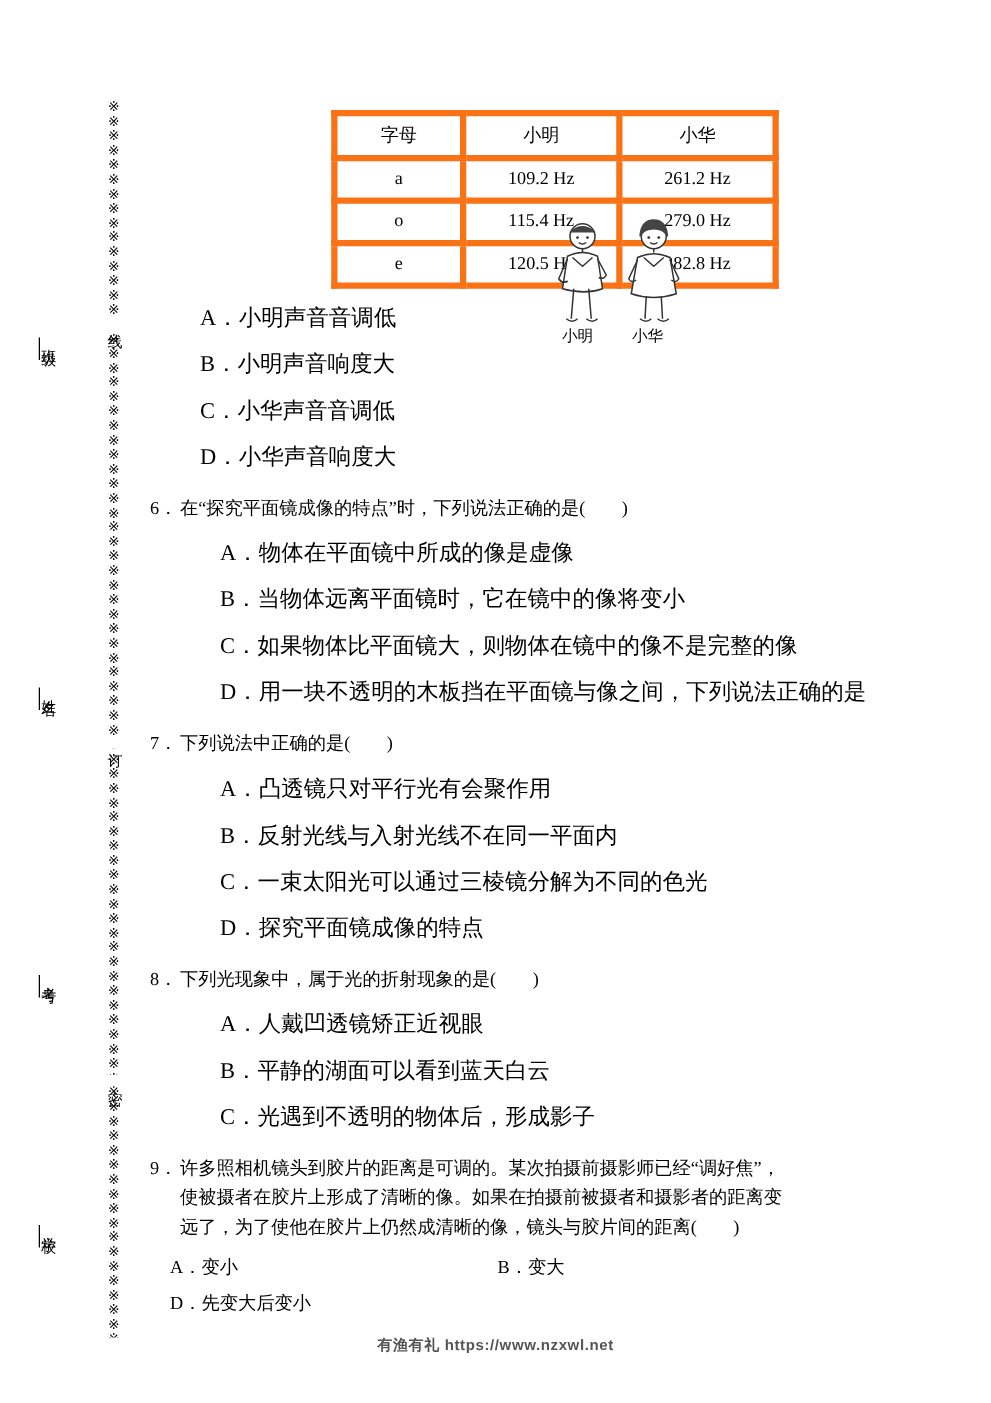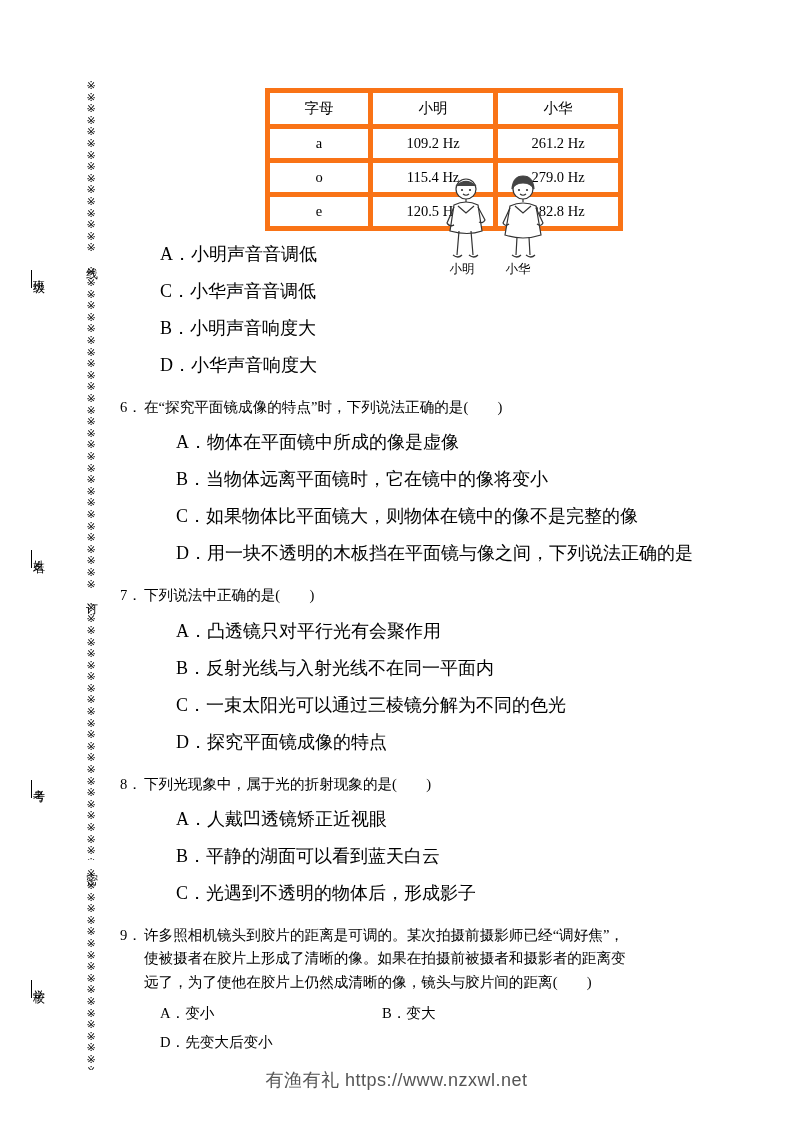--- a/index.html
+++ b/index.html
@@ -117,23 +117,24 @@
   }
   .q .qnum {
     position: absolute;
     left: 0;
     top: 0;
   }
   .q .qbody { display: block; }
   .q .cont { display: block; text-indent: 0; }
 
   .two-col {
-    margin: 10px 0 0 40px;
+    margin: 10px 0 0 16px;
     font-size: 14.6px;
     display: flex;
+    gap: 40px;
   }
   .two-col .c1 { width: 222px; }
   .two-col .c2 { width: 240px; }
 
   
   .figure {
     position: absolute;
     left: 440px;
     top: 175px;
     width: 115px;
@@ -150,24 +151,25 @@
   .kid-caption.left { left: 2px; }
   .kid-caption.right { left: 58px; }
 
   
   .footer {
     position: absolute;
     left: 0;
     top: 1068px;
     width: 793px;
     text-align: center;
-    font-size: 18px;
+    font-size: 12px;
     color: #555;
     font-family: "Liberation Sans", sans-serif;
     letter-spacing: 0.5px;
+    font-weight: bold;
   }
 </style>
 </head>
 <body>
 
 <div class="left-labels">
   <div class="vlabel vl-class">
     <span class="under">班级：</span>
   </div>
   <div class="vlabel vl-name">
@@ -209,22 +211,22 @@
       </tr>
       <tr>
         <td>e</td>
         <td class="numcell">120.5 Hz</td>
         <td class="numcell">282.8 Hz</td>
       </tr>
     </tbody>
   </table>
 
   <div class="opt">A．小明声音音调低</div>
+  <div class="opt">B．小明声音响度大</div>
   <div class="opt">C．小华声音音调低</div>
-  <div class="opt">B．小明声音响度大</div>
   <div class="opt">D．小华声音响度大</div>
 
   <div class="q">
     <span class="qnum">6．</span>
     <span class="qbody">在“探究平面镜成像的特点”时，下列说法正确的是(　　)</span>
   </div>
   <div class="opt indent2">A．物体在平面镜中所成的像是虚像</div>
   <div class="opt indent2">B．当物体远离平面镜时，它在镜中的像将变小</div>
   <div class="opt indent2">C．如果物体比平面镜大，则物体在镜中的像不是完整的像</div>
   <div class="opt indent2">D．用一块不透明的木板挡在平面镜与像之间，下列说法正确的是</div>

